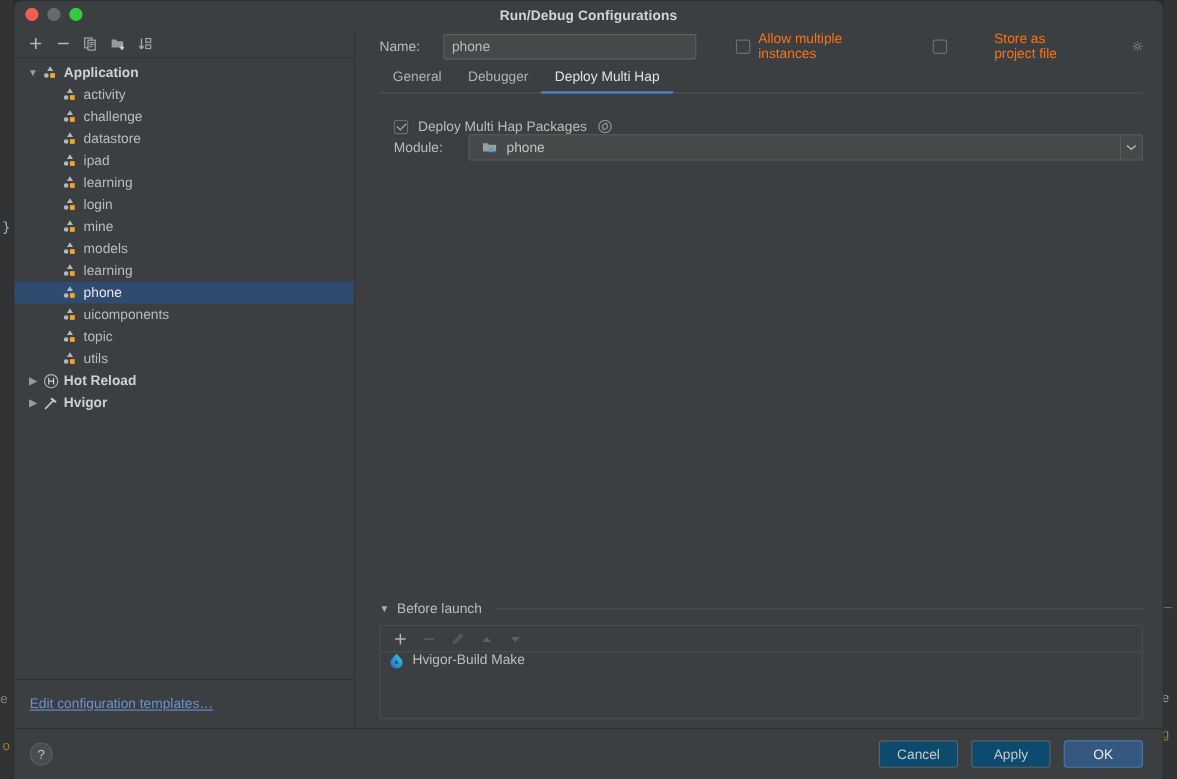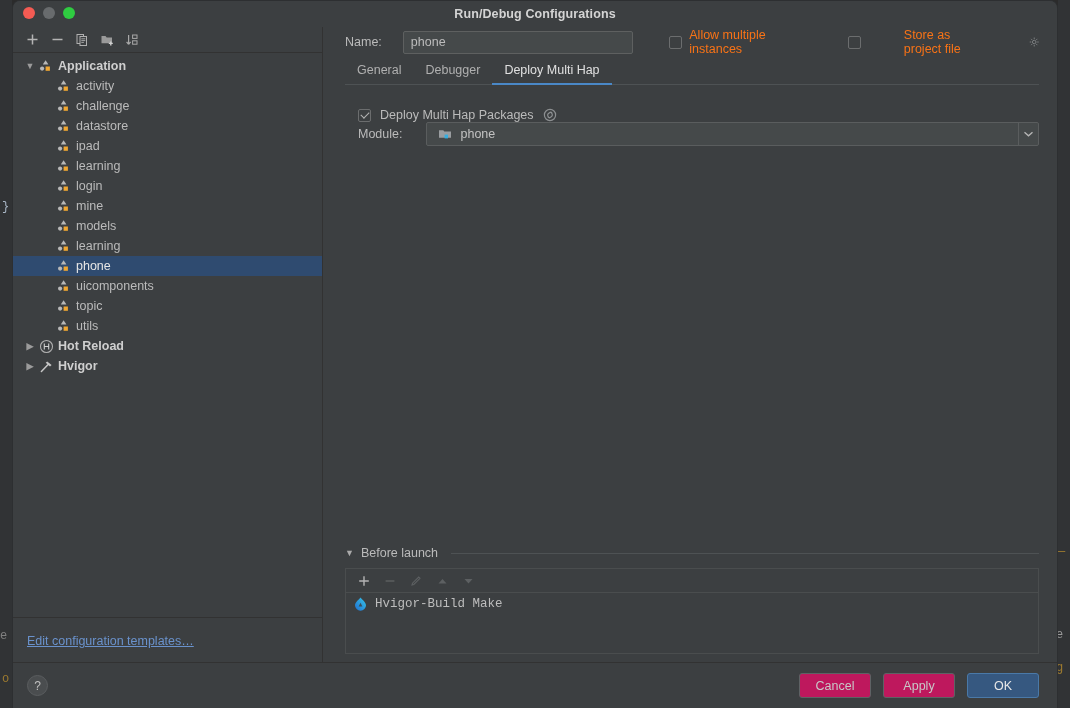--- a/index.html
+++ b/index.html
@@ -230,46 +230,45 @@
     display: flex; align-items: center; justify-content: center;
   }
   #bl-list {
     height: 62px;
     border: 1px solid #4a4d4e;
     background: #3c3f41;
     overflow: hidden;
   }
   .bl-row {
     height: 21px;
-    display: flex; align-items: center; gap: 7px;
+    display: flex; align-items: flex-start; gap: 7px;
     padding-left: 7px;
     font-size: 12.5px; color: #bdbdbd;
     cursor: default;
-    font-family: Liberation Mono, monospace;
   }
   
   #footer {
     flex: 0 0 46px; height: 46px;
     border-top: 1px solid #323232;
     background: #3c3f41;
     display: flex; align-items: center;
     padding: 0 18px 0 14px;
   }
   #help-btn {
     width: 21px; height: 21px; border-radius: 50%;
     background: #4a4d4f; border: 1px solid #5a5d5f;
     color: #c0c0c0; font-size: 12px;
     display: flex; align-items: center; justify-content: center;
     cursor: default;
   }
   #footer-spacer { flex: 1 1 auto; }
   .dlg-btn {
     min-width: 72px; height: 25px;
     margin-left: 12px;
-    background: #be185d;
+    background: #0c4a6e;
     border: 1px solid #5e6264;
     border-radius: 3px;
     color: #c8c8c8;
     font-family: "Liberation Sans", sans-serif;
     font-size: 12.5px;
     display: flex; align-items: center; justify-content: center;
     cursor: default;
   }
   .dlg-btn.primary {
     background: #365880;

